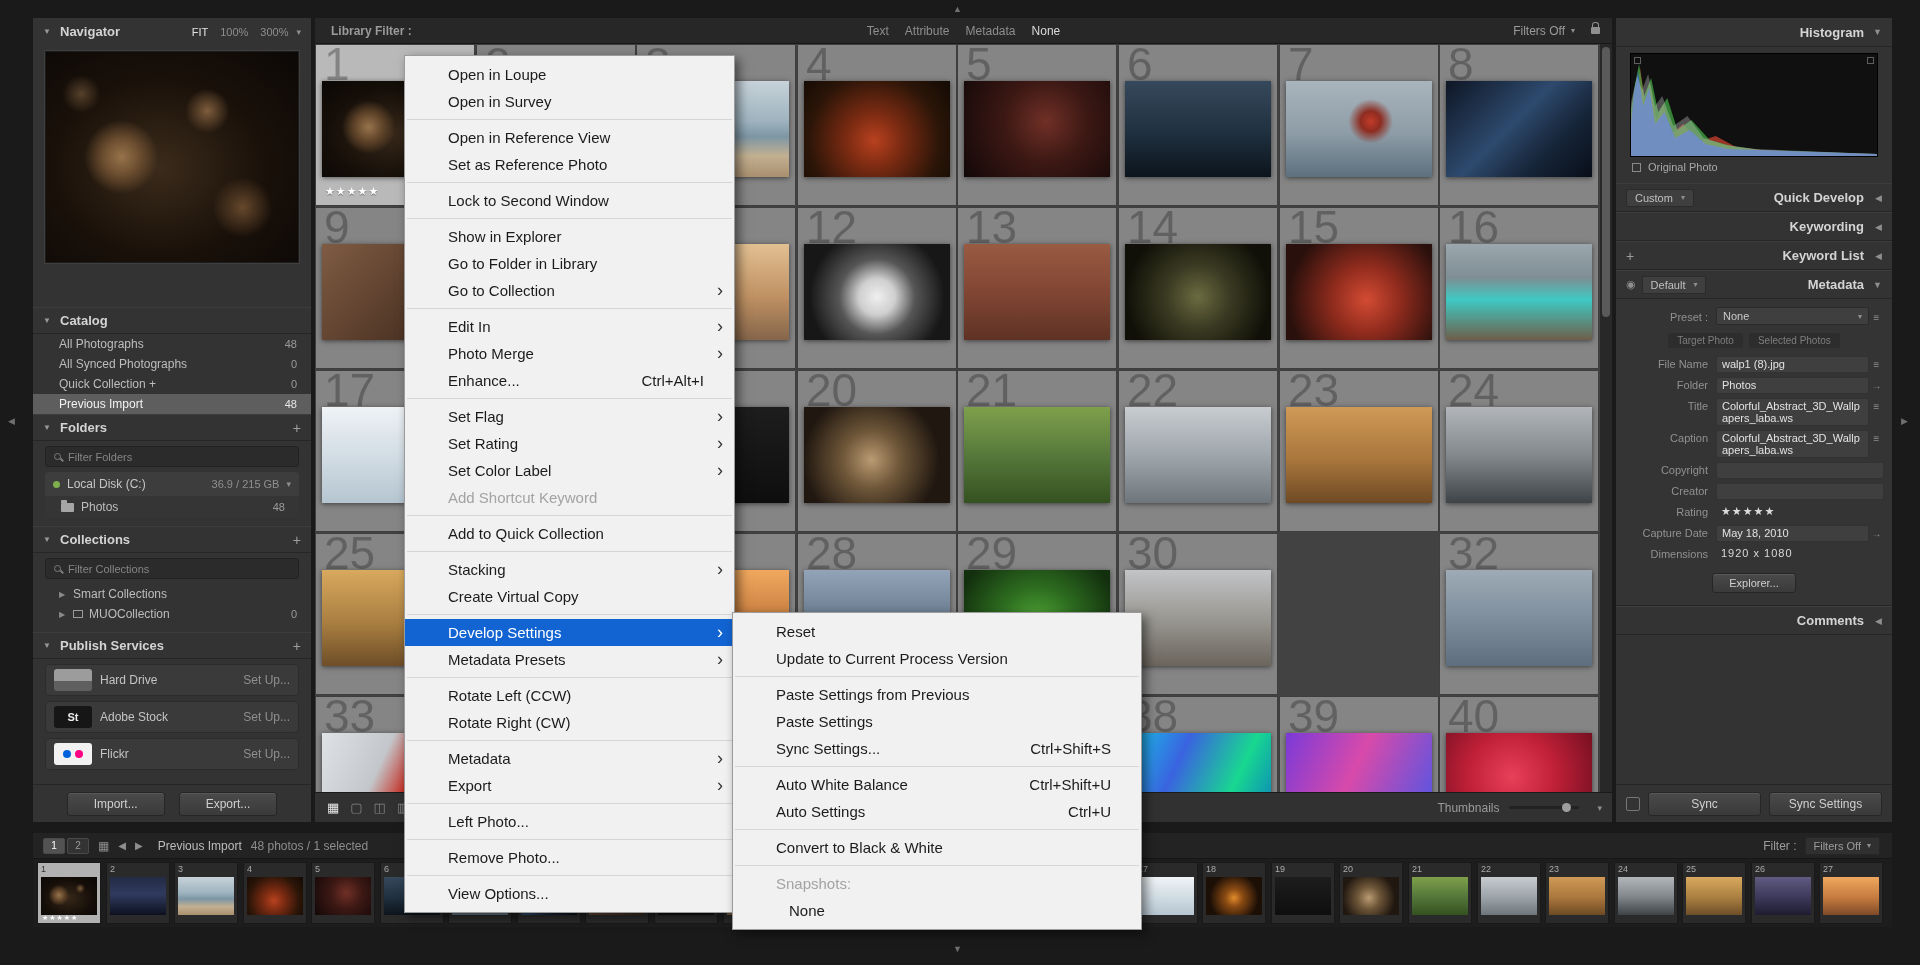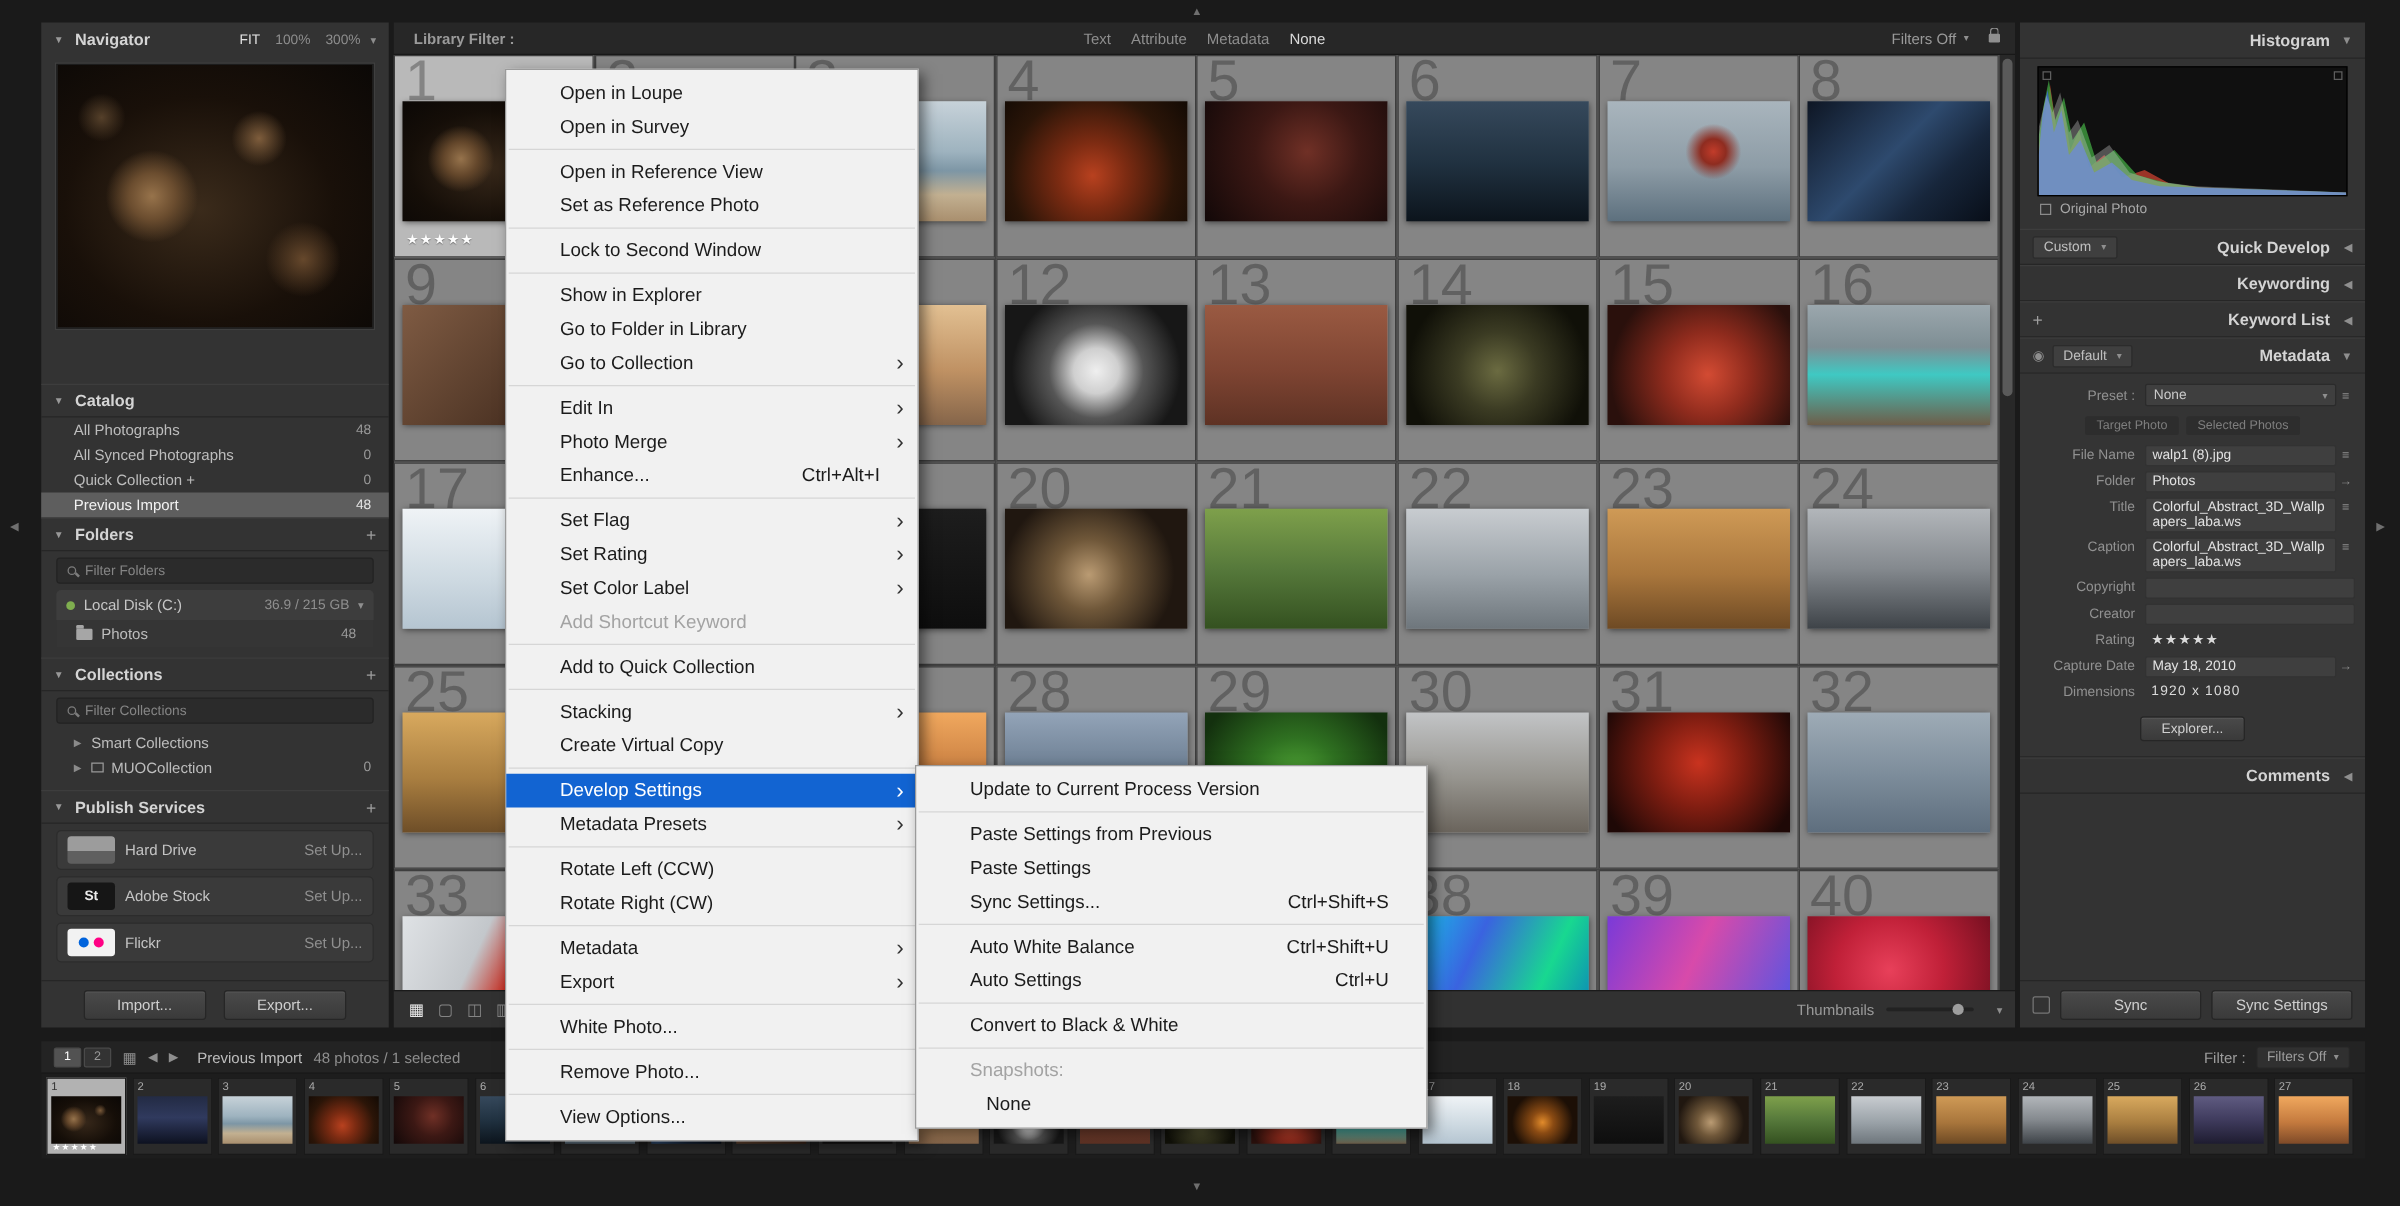--- a/index.html
+++ b/index.html
@@ -393,24 +393,20 @@
         <div class="gnum">28</div>
         <div class="gphoto" style="background: linear-gradient(rgb(147, 164, 184) 0%, rgb(110, 128, 148) 45%, rgb(60, 74, 88) 100%);"></div>
       </div>
       <div class="gcell" style="left: 642px; top: 489px;">
         <div class="gnum">29</div>
         <div class="gphoto" style="background: radial-gradient(circle at 50% 60%, rgb(88, 177, 59) 0%, rgb(47, 113, 33) 40%, rgb(19, 48, 14) 90%);"></div>
       </div>
       <div class="gcell" style="left: 803px; top: 489px;">
         <div class="gnum">30</div>
         <div class="gphoto" style="background: linear-gradient(rgb(194, 196, 198) 0%, rgb(150, 148, 142) 55%, rgb(106, 100, 92) 100%);"></div>
-      </div>
-      <div class="gcell" style="left: 964px; top: 489px;">
-        <div class="gnum">31</div>
-        <div class="gphoto" style="background: radial-gradient(circle at 50% 42%, rgb(201, 51, 31) 0%, rgb(127, 29, 17) 40%, rgb(30, 8, 6) 90%);"></div>
       </div>
       <div class="gcell" style="left: 1124px; top: 489px;">
         <div class="gnum">32</div>
         <div class="gphoto" style="background: linear-gradient(rgb(158, 171, 182) 0%, rgb(126, 142, 156) 50%, rgb(94, 110, 126) 100%);"></div>
       </div>
       <div class="gcell" style="left: 0px; top: 652px;">
         <div class="gnum">33</div>
         <div class="gphoto" style="background: linear-gradient(115deg, rgb(223, 226, 229) 0%, rgb(195, 199, 203) 38%, rgb(198, 42, 30) 58%, rgb(142, 26, 18) 100%);"></div>
       </div>
       <div class="gcell" style="left: 161px; top: 652px;">
@@ -805,32 +801,35 @@
       <div class="menu-item">
         <span class="mi-label">Metadata</span>
         <span class="mi-arrow">›</span>
       </div>
       <div class="menu-item">
         <span class="mi-label">Export</span>
         <span class="mi-arrow">›</span>
       </div>
       <div class="menu-sep"></div>
       <div class="menu-item">
-        <span class="mi-label">White Photo...</span>
+        <span class="mi-label">Left Photo...</span>
       </div>
       <div class="menu-sep"></div>
       <div class="menu-item">
         <span class="mi-label">Remove Photo...</span>
       </div>
       <div class="menu-sep"></div>
       <div class="menu-item">
         <span class="mi-label">View Options...</span>
       </div>
     </div>
   <div id="develop-submenu" class="menu">
+      <div class="menu-item">
+        <span class="mi-label">Reset</span>
+      </div>
       <div class="menu-item">
         <span class="mi-label">Update to Current Process Version</span>
       </div>
       <div class="menu-sep"></div>
       <div class="menu-item">
         <span class="mi-label">Paste Settings from Previous</span>
       </div>
       <div class="menu-item">
         <span class="mi-label">Paste Settings</span>
       </div>

